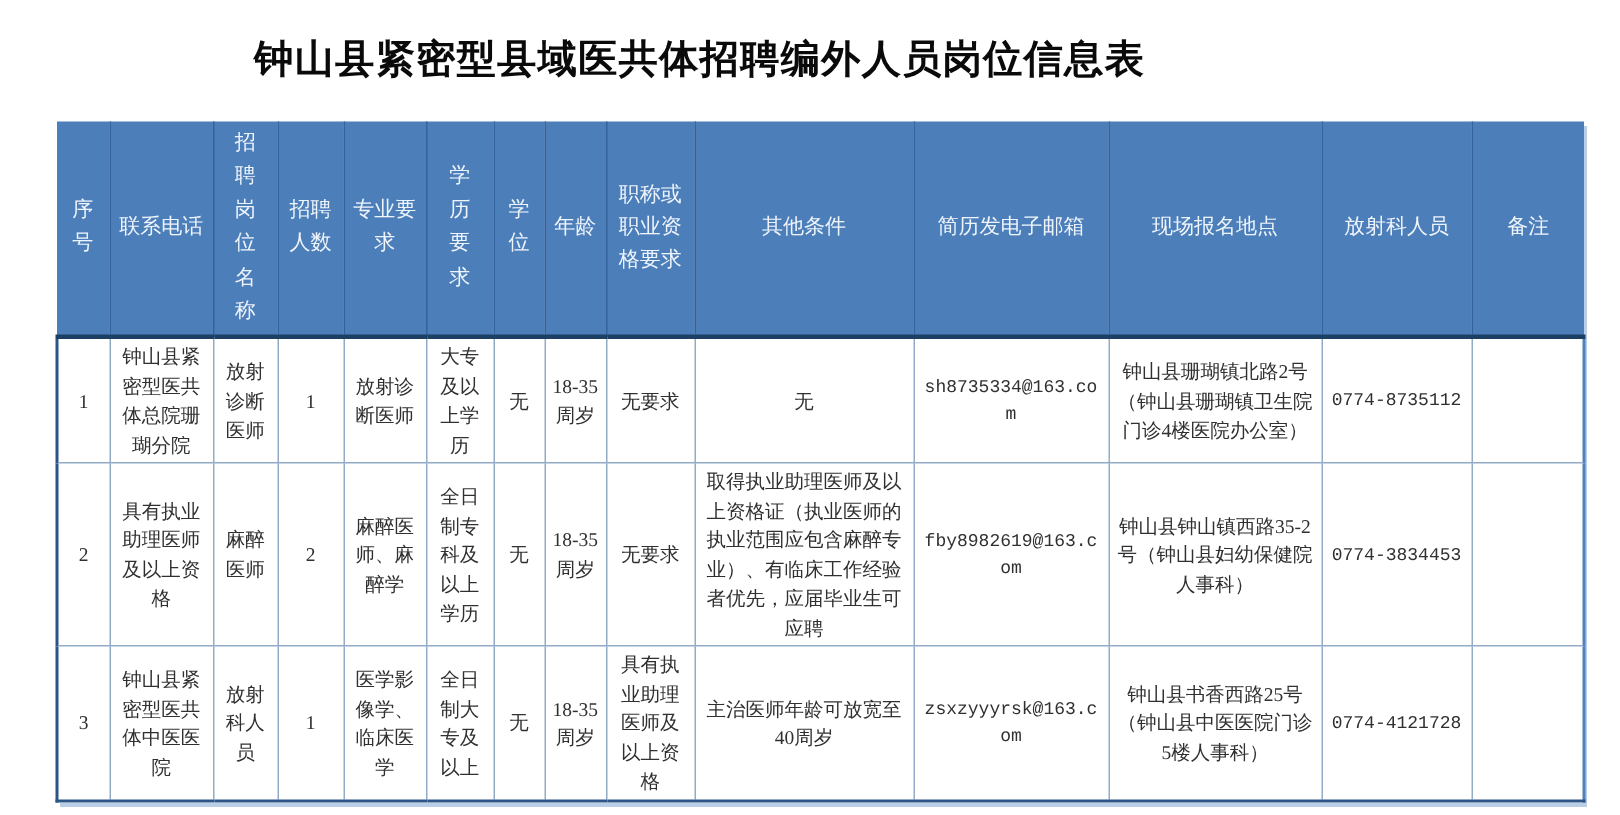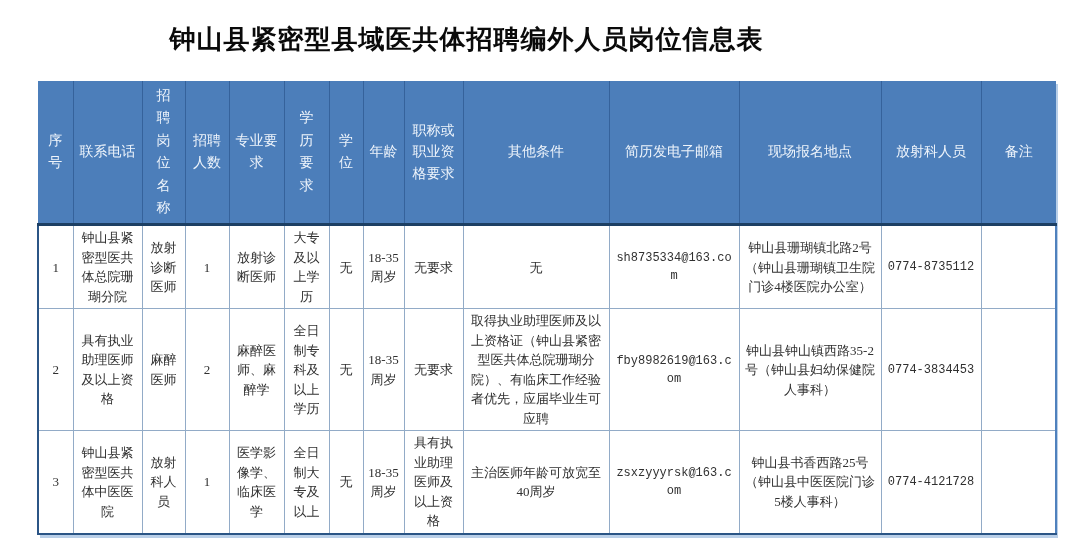--- a/index.html
+++ b/index.html
@@ -113,21 +113,21 @@
         <tr class="r2">
           <td>2</td>
           <td>具有执业助理医师及以上资格</td>
           <td>麻醉医师</td>
           <td>2</td>
           <td>麻醉医师、麻醉学</td>
           <td>全日制专科及以上学历</td>
           <td>无</td>
           <td>18-35周岁</td>
           <td>无要求</td>
-          <td>取得执业助理医师及以上资格证（钟山县紧密型医共体总院珊瑚分院）、有临床工作经验者优先，应届毕业生可应聘</td>
+          <td>取得执业助理医师及以上资格证（执业医师的执业范围应包含麻醉专业）、有临床工作经验者优先，应届毕业生可应聘</td>
           <td class="mono">fby8982619@163.com</td>
           <td>钟山县钟山镇西路35-2号（钟山县妇幼保健院人事科）</td>
           <td class="mono">0774-3834453</td>
           <td></td>
         </tr>
         <tr class="r3">
           <td>3</td>
           <td>钟山县紧密型医共体中医医院</td>
           <td>放射科人员</td>
           <td>1</td>

